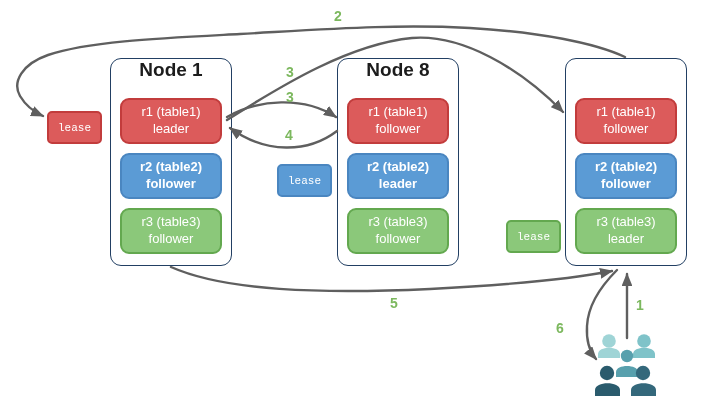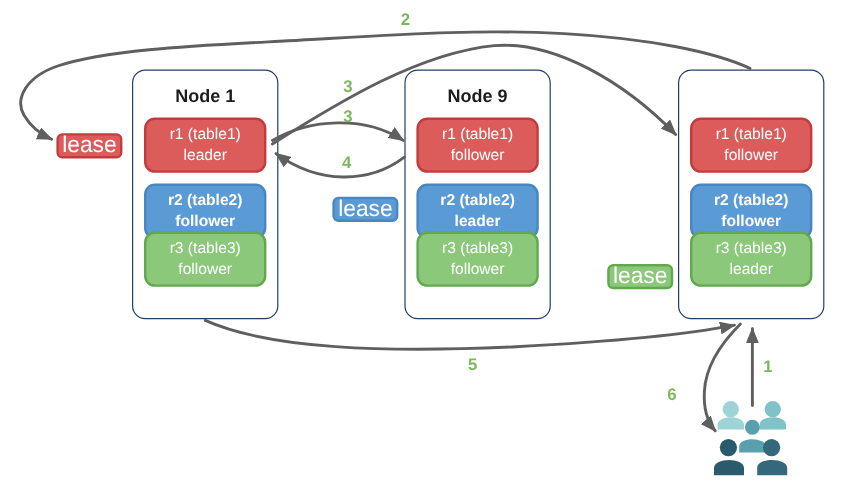--- a/index.html
+++ b/index.html
@@ -5,34 +5,34 @@
   html,body{margin:0;padding:0;background:#ffffff;}
   #stage{
     position:relative;width:704px;height:405px;background:#ffffff;overflow:hidden;
     font-family:"Liberation Sans", sans-serif;
   }
   .node{
     position:absolute;top:58px;width:122px;height:208px;background:#ffffff;
     border:1.5px solid #223f63;border-radius:11px;box-sizing:border-box;z-index:2;
   }
   .node-title{
-    margin-top:13px;text-align:center;font-size:15px;font-weight:bold;color:#1c1c1c;
+    text-align:center;font-size:19px;font-weight:bold;color:#1c1c1c;
   }
   .replica{
     position:absolute;left:9px;width:102px;height:46px;border-radius:9px;
     box-sizing:border-box;display:flex;flex-direction:column;align-items:center;justify-content:center;
     color:#ffffff;font-size:13px;line-height:1.28;text-align:center;
   }
-  .replica.r1{top:39px;} .replica.r2{top:94px;font-weight:bold;} .replica.r3{top:134px;}
+  .replica.r1{top:39px;} .replica.r2{top:94px;font-weight:bold;} .replica.r3{top:149px;}
   .red{background:#dc5b5b;border:2px solid #c23c3c;}
   .blue{background:#5b9bd5;border:2px solid #4a86c0;}
   .green{background:#8bc87a;border:2px solid #63a84f;}
   .lease{
-    position:absolute;height:21px;width:55px;border-radius:5px;box-sizing:border-box;
-    display:flex;align-items:center;justify-content:center;color:#ffffff;font-size:19px;z-index:2;
+    position:absolute;height:33px;width:55px;border-radius:5px;box-sizing:border-box;
+    display:flex;align-items:center;justify-content:center;color:#ffffff;font-size:11px;z-index:2;font-family:Liberation Mono, monospace;
   }
   #lease-red{left:47px;top:111px;}
   #lease-blue{left:277px;top:164px;}
   #lease-green{left:506px;top:220px;}
   .step{
     position:absolute;font-size:14px;font-weight:bold;color:#7cb85e;z-index:4;
   }
   #arrows{position:absolute;left:0;top:0;z-index:3;pointer-events:none;}
 </style>
 </head>
@@ -50,21 +50,21 @@
       <div>r2 (table2)</div>
       <div>follower</div>
     </div>
     <div class="replica r3 green">
       <div>r3 (table3)</div>
       <div>follower</div>
     </div>
   </div>
 
   <div class="node" style="left:337px">
-    <div class="node-title">Node 9</div>
+    <div class="node-title">Node 8</div>
     <div class="replica r1 red">
       <div>r1 (table1)</div>
       <div>follower</div>
     </div>
     <div class="replica r2 blue">
       <div>r2 (table2)</div>
       <div>leader</div>
     </div>
     <div class="replica r3 green">
       <div>r3 (table3)</div>

